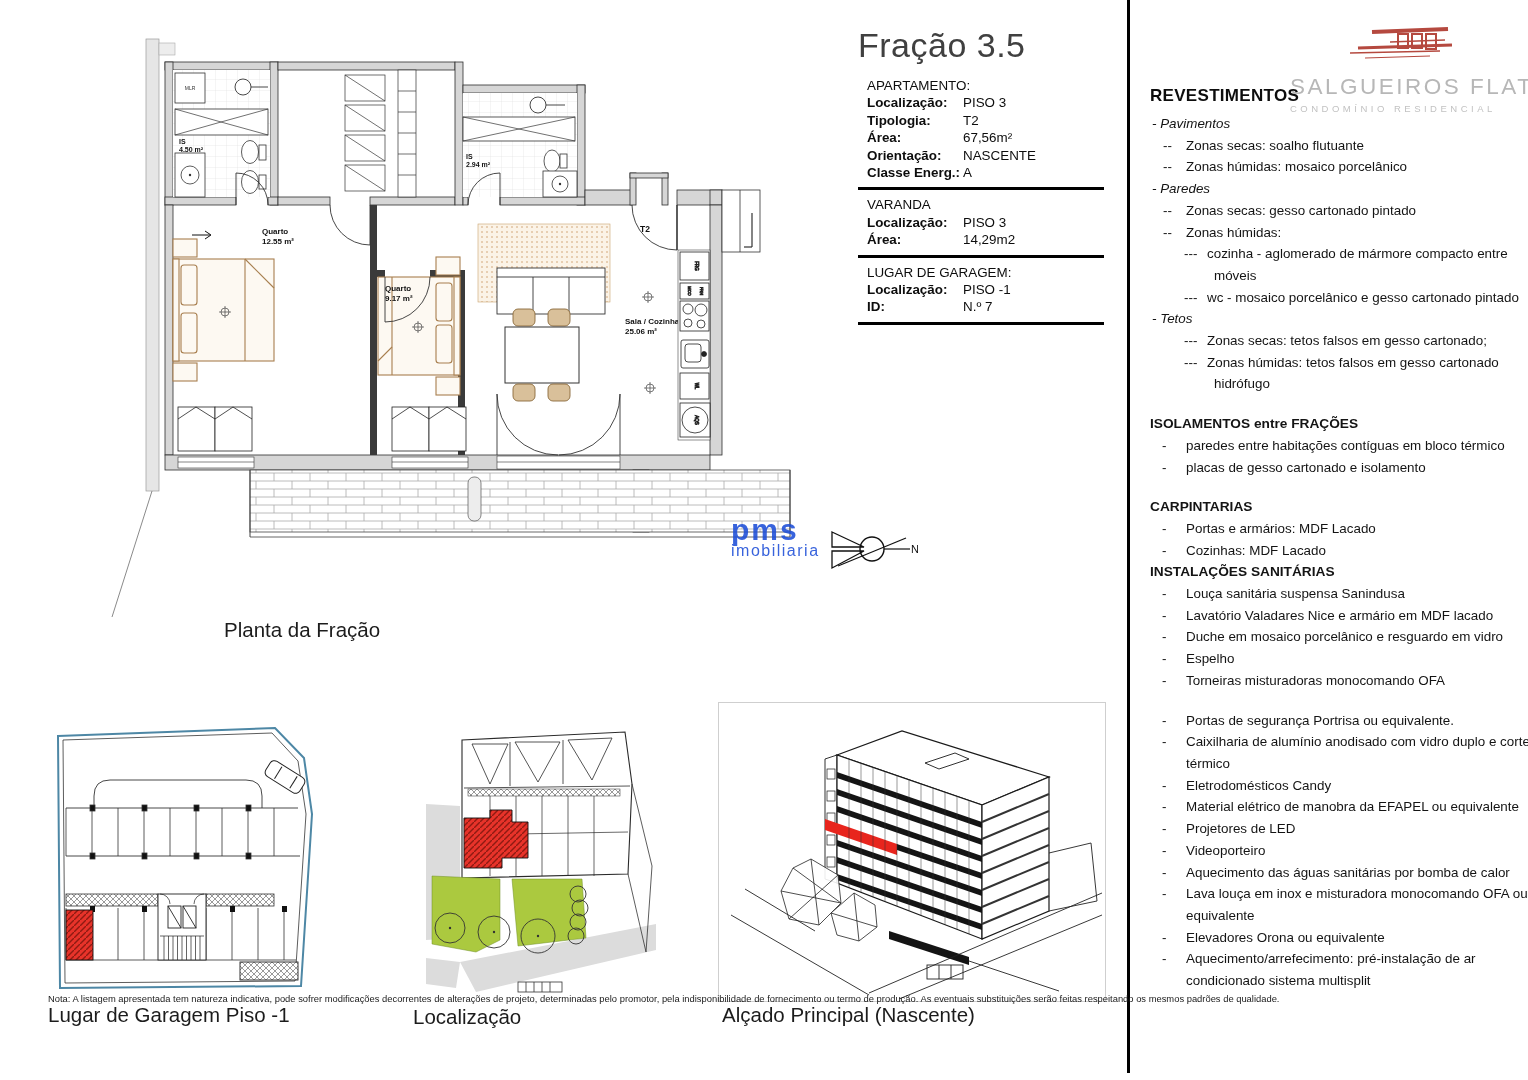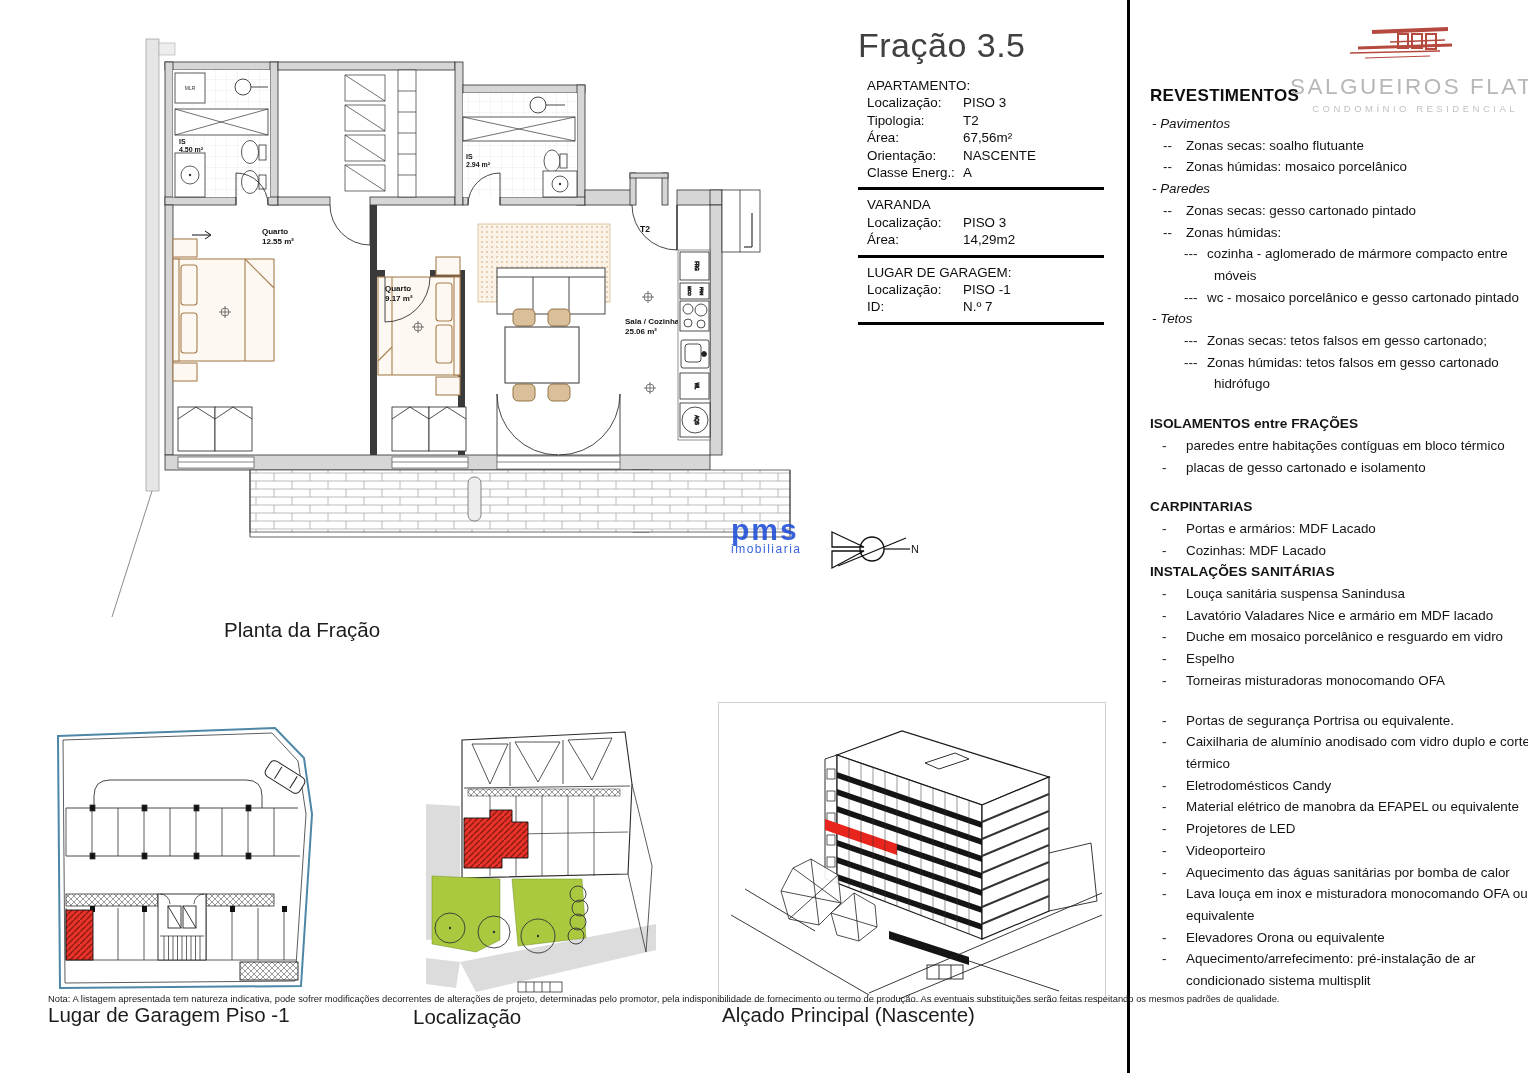--- a/index.html
+++ b/index.html
@@ -5,30 +5,30 @@
   html,body{margin:0;padding:0;background:#888;}
   #sheet{position:relative;width:1528px;height:1080px;background:#ffffff;overflow:hidden;
          font-family:"Liberation Sans", sans-serif;color:#111;}
   .abs{position:absolute;}
 
   
   #frac-title{left:858px;top:26px;font-size:34px;letter-spacing:.5px;color:#404040;}
   #info-sections{left:858px;top:77px;width:246px;font-size:13.4px;line-height:17.4px;color:#0d0d0d;}
   .info-heading{padding-left:9px;}
   .info-row{padding-left:9px;display:flex;}
-  .info-row .lb{width:96px;flex:none;}
+  .info-row .lb{width:96px;flex:none;font-weight:bold;}
   .rule{border-top:3px solid #000;margin:6px 0 6px 0;}
 
   
   #vdivider{left:1127px;top:0;width:2.5px;height:1073px;background:#000;}
 
   
   #brand-name{left:1290px;top:74px;width:228px;text-align:center;font-size:22.5px;letter-spacing:2.5px;
               color:#b7b7b7;white-space:nowrap;}
-  #brand-tag{left:1290px;top:103px;width:228px;text-align:right;font-size:9.5px;letter-spacing:3.5px;color:#c2c2c2;}
+  #brand-tag{left:1290px;top:103px;width:228px;text-align:left;font-size:9.5px;letter-spacing:3.5px;color:#c2c2c2;}
 
   
   #specs{left:1150px;top:86px;width:374px;}
   #spec-title{font-size:17px;font-weight:bold;letter-spacing:.3px;margin:0 0 7px 0;color:#0d0d0d;}
   .ln{position:relative;font-size:13.4px;line-height:21.7px;color:#141414;white-space:nowrap;}
   .ln .b{position:absolute;top:0;}
   .ln.cat{font-style:italic;margin-left:2px;}
   .ln.h2{font-weight:bold;font-size:13.7px;}
   .ln.l1 .b{left:12px;} .ln.l1 .t{margin-left:36px;display:block;}
   .ln.l2 .b{left:13px;} .ln.l2 .t{margin-left:36px;display:block;}
@@ -48,21 +48,21 @@
   #note{left:48px;top:993px;width:1460px;font-size:9.4px;color:#1a1a1a;white-space:nowrap;}
 
   
   #plan-wrap{left:40px;top:25px;width:780px;height:600px;}
   #garage-wrap{left:50px;top:722px;width:292px;height:282px;}
   #loc-wrap{left:420px;top:726px;width:238px;height:276px;}
   #elev-wrap{left:718px;top:702px;width:386px;height:298px;border:1px solid #cfcfcf;background:#fff;}
   #compass-wrap{left:826px;top:524px;width:92px;height:52px;}
   #pms{left:731px;top:515px;color:#1d4ed8;opacity:.88;line-height:1;}
   #pms .p1{font-size:30px;font-weight:bold;letter-spacing:2px;}
-  #pms .p2{font-size:12px;letter-spacing:1.5px;margin-top:-2px;}
+  #pms .p2{font-size:16px;letter-spacing:1.5px;margin-top:-2px;}
 
   svg text{font-family:"Liberation Sans", sans-serif;}
 </style>
 </head>
 <body>
 
 <div id="sheet">
 
   <div id="plan-wrap" class="abs">
   <svg width="780" height="600" viewBox="0 0 780 600">

